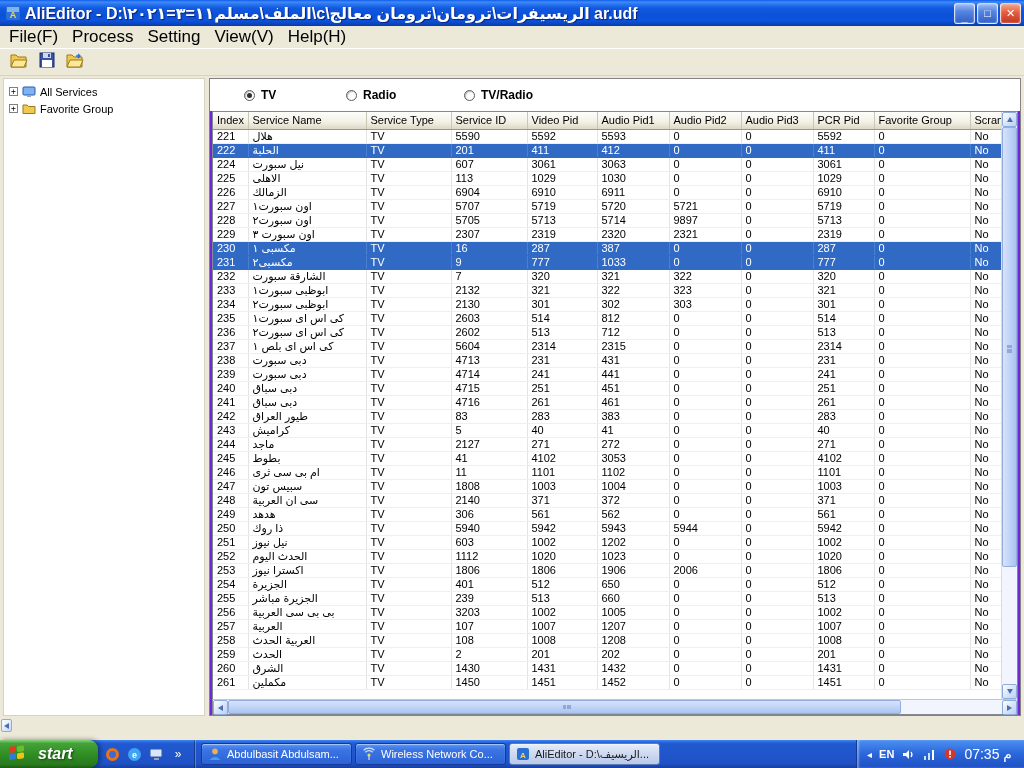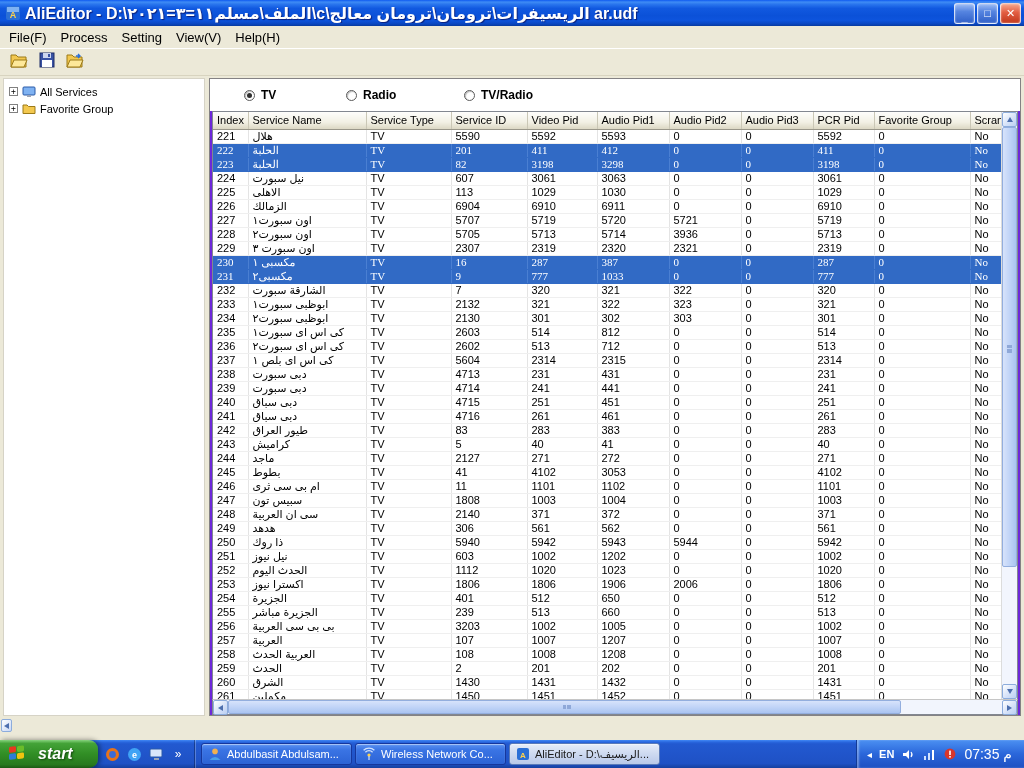--- a/index.html
+++ b/index.html
@@ -15,21 +15,21 @@
     white-space:nowrap; overflow:hidden; text-overflow:ellipsis; flex:1; }
   .win-controls { display:flex; gap:2px; flex:none; }
   .win-btn { width:21px; height:21px; border-radius:3px; border:1px solid rgba(255,255,255,.75);
     display:flex; align-items:center; justify-content:center; color:#fff; font-size:11px; font-weight:bold;
     background:linear-gradient(180deg,#9dbcf4 0%,#5584e0 40%,#3060c8 100%); box-shadow:inset 0 0 2px rgba(255,255,255,.6); }
   .win-btn.min { align-items:flex-end; padding-bottom:3px; line-height:6px; }
   .win-btn.close { background:linear-gradient(180deg,#f6a78c 0%,#e25d42 45%,#c1381c 100%); }
 
   .window-body { flex:1; min-height:0; background:#ece9d8; display:flex; flex-direction:column; }
 
-  .menubar { height:22px; flex:none; display:flex; align-items:center; padding-left:2px; font-size:13px; color:#000; }
+  .menubar { height:22px; flex:none; display:flex; align-items:center; padding-left:2px; font-size:17px; color:#000; }
   .menu-item { padding:2px 7px; cursor:default; }
   .toolbar { height:28px; flex:none; display:flex; align-items:center; gap:3px; padding-left:6px;
     border-top:1px solid #fff; border-bottom:1px solid #d8d4c0; }
   .tool-btn { width:25px; height:24px; display:flex; align-items:center; justify-content:center; border:1px solid transparent; }
 
   .content { flex:none; height:640px; display:flex; padding:2px 3px 0 3px; gap:4px; }
 
   
   .tree-panel { width:202px; flex:none; background:#fff; border:1px solid #d6d3c6; padding:4px 2px; font-size:11px; }
   .tree-item { display:flex; align-items:center; gap:4px; height:17px; padding-left:3px; }
@@ -47,21 +47,21 @@
   .radio-circle.checked::after { content:""; position:absolute; left:2px; top:2px; width:5px; height:5px; border-radius:50%; background:#2f2f2f; }
 
   .grid-zone { flex:1; min-height:0; display:flex; margin:0 2px; border:1px solid #828790; border-bottom:none; }
   .grid-scroll { flex:1; min-width:0; overflow:hidden; background:#fff; }
   table.grid { border-collapse:collapse; table-layout:fixed; width:100%; }
   .grid th { height:17px; font-size:11px; font-weight:normal; text-align:left; padding:1px 4px; color:#000;
     background:linear-gradient(180deg,#fdfdfb 0%,#f2f0e4 60%,#dcd8c4 100%);
     border-right:1px solid #cac7b6; border-bottom:1px solid #9a978a; white-space:nowrap; overflow:hidden; }
   .grid td { height:14px; font-size:11px; padding:0 4px; color:#000; white-space:nowrap; overflow:hidden;
     border-right:1px solid #e4e4e4; border-bottom:1px solid #f997; border-bottom:1px solid #efefef; }
-  .grid tr.selected td { background:#316ac5; color:#fff; border-right-color:#4a7fd2; border-bottom-color:#316ac5;font-family:Liberation Serif, serif; }
+  .grid tr.selected td { background:#316ac5; color:#fff; border-right-color:#4a7fd2; border-bottom-color:#316ac5; }
 
   
   .vscroll { width:16px; flex:none; display:flex; flex-direction:column; background:#f2f5fd; border-left:1px solid #dcdcdc; }
   .hscroll { height:16px; flex:none; display:flex; margin:0 2px; background:#f2f5fd; border:1px solid #828790; border-top:1px solid #c6c6c6; }
   .scroll-btn { width:15px; height:15px; flex:none; border:1px solid #8cacdc; border-radius:2px;
     background:linear-gradient(135deg,#ffffff 0%,#d3e0f8 60%,#bcd0f2 100%); display:flex; align-items:center; justify-content:center; }
   .tri-up { width:0; height:0; border-left:3px solid transparent; border-right:3px solid transparent; border-bottom:5px solid #4d6fae; }
   .tri-down { width:0; height:0; border-left:3px solid transparent; border-right:3px solid transparent; border-top:5px solid #4d6fae; }
   .tri-left { width:0; height:0; border-top:3px solid transparent; border-bottom:3px solid transparent; border-right:5px solid #4d6fae; }
   .tri-right { width:0; height:0; border-top:3px solid transparent; border-bottom:3px solid transparent; border-left:5px solid #4d6fae; }
@@ -258,33 +258,20 @@
                     <td>TV</td>
                     <td>201</td>
                     <td>411</td>
                     <td>412</td>
                     <td>0</td>
                     <td>0</td>
                     <td>411</td>
                     <td>0</td>
                     <td>No</td>
                   </tr>
-                  <tr class="selected">
-                    <td>223</td>
-                    <td>الحلبة</td>
-                    <td>TV</td>
-                    <td>82</td>
-                    <td>3198</td>
-                    <td>3298</td>
-                    <td>0</td>
-                    <td>0</td>
-                    <td>3198</td>
-                    <td>0</td>
-                    <td>No</td>
-                  </tr>
                   <tr>
                     <td>224</td>
                     <td>نيل سبورت</td>
                     <td>TV</td>
                     <td>607</td>
                     <td>3061</td>
                     <td>3063</td>
                     <td>0</td>
                     <td>0</td>
                     <td>3061</td>
@@ -330,21 +317,21 @@
                     <td>0</td>
                     <td>No</td>
                   </tr>
                   <tr>
                     <td>228</td>
                     <td>اون سبورت٢</td>
                     <td>TV</td>
                     <td>5705</td>
                     <td>5713</td>
                     <td>5714</td>
-                    <td>3936</td>
+                    <td>9897</td>
                     <td>0</td>
                     <td>5713</td>
                     <td>0</td>
                     <td>No</td>
                   </tr>
                   <tr>
                     <td>229</td>
                     <td>اون سبورت ٣</td>
                     <td>TV</td>
                     <td>2307</td>

